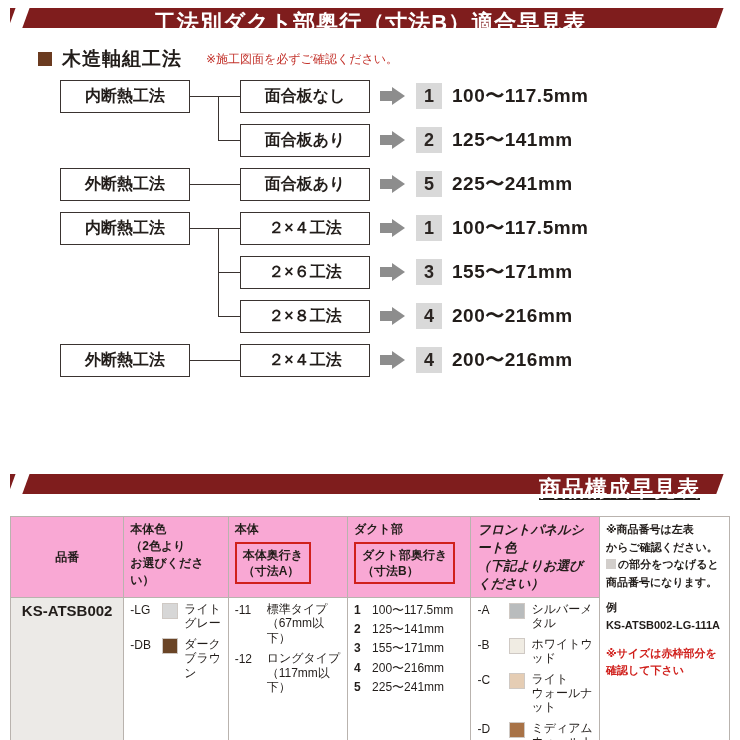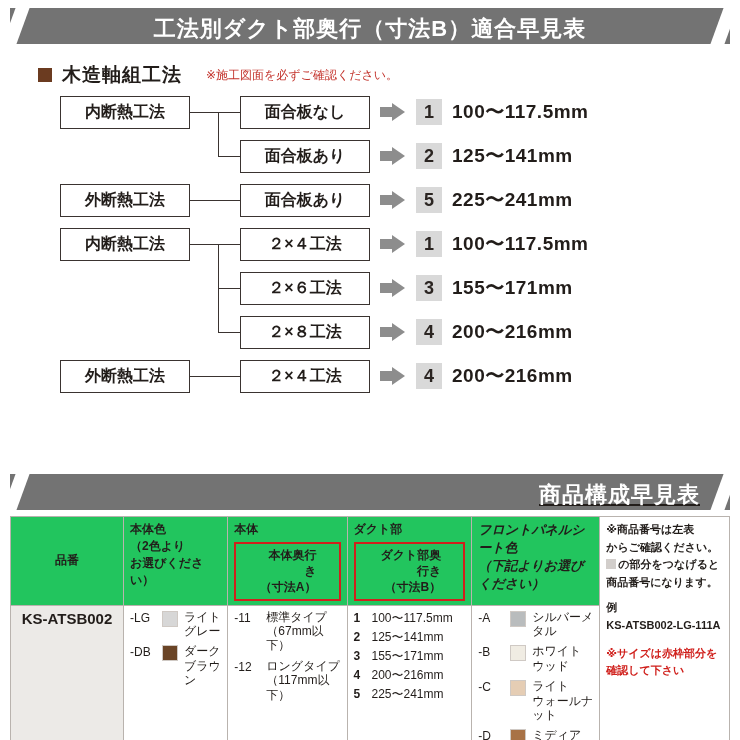--- a/index.html
+++ b/index.html
@@ -8,23 +8,23 @@
     background:#ffffff;
     font-family:"Liberation Sans","DejaVu Sans",sans-serif;
     color:#221d1a;
     overflow:hidden;
   }
   .page{position:relative;width:740px;height:740px;}
 
   
   .titlebar{
     position:relative;
-    height:36px;
-    background:#737373;
-    display:flex;align-items:flex-end;justify-content:center;
+    height:20px;
+    background:#7f1d1d;
+    display:flex;align-items:flex-start;justify-content:center;
   }
   .titlebar.t1{margin:8px 10px 0 10px;}
   .titlebar .title{
     color:#ffffff;font-size:22px;font-weight:bold;letter-spacing:1px;
   }
   .titlebar:before,.titlebar:after{
     content:"";position:absolute;top:0;width:14px;height:36px;background:#ffffff;
   }
   .titlebar:before{left:-1px;transform:skewX(-20deg);}
   .titlebar:after{right:-1px;transform:skewX(-20deg);}
@@ -67,23 +67,23 @@
   }
   .dim{font-size:19px;font-weight:bold;letter-spacing:0.5px;}
   .spacer-l{width:130px;}
   .vline{position:absolute;background:#3a3330;width:1px;}
   .hline{position:absolute;background:#3a3330;height:1px;}
 
   
   .tablewrap{position:absolute;left:10px;top:508px;width:720px;}
   table.prod{border-collapse:collapse;width:720px;font-size:11px;}
   table.prod td,table.prod th{border:1px solid #b9b3ae;vertical-align:top;padding:4px 6px;}
-  .hdrrow td{background:#22c55e;font-weight:bold;font-size:12px;height:54px;vertical-align:top;}
+  .hdrrow td{background:#f9a8d4;font-weight:bold;font-size:12px;height:54px;vertical-align:top;}
   .leftcell{background:#eceae7;font-weight:bold;font-size:15px;text-align:center;vertical-align:middle;width:118px;}
-  .redbox{border:2px solid #d0201c;display:inline-block;padding:3px 22px;font-weight:bold;font-size:12px;line-height:1.35;text-align:right;}
+  .redbox{border:2px solid #d0201c;display:inline-block;padding:3px 6px;font-weight:bold;font-size:12px;line-height:1.35;}
   .opt{display:flex;align-items:flex-start;gap:6px;margin-bottom:6px;font-size:12px;}
   .code{font-weight:normal;width:26px;flex:0 0 auto;}
   .sw{width:14px;height:14px;flex:0 0 auto;margin-top:1px;border:1px solid #cfc9c4;}
   .optlabel{line-height:1.2;}
   .dkt{display:flex;align-items:center;gap:5px;font-size:12px;margin-bottom:3px;}
   .dnum{width:13px;font-weight:bold;}
   .dval{border:none;}
   .memo{font-size:11px;line-height:1.6;}
   .memo .red{color:#d0201c;font-weight:bold;}
   .memo .graysq{display:inline-block;width:10px;height:10px;background:#d2cecb;vertical-align:-1px;margin-right:2px;}

